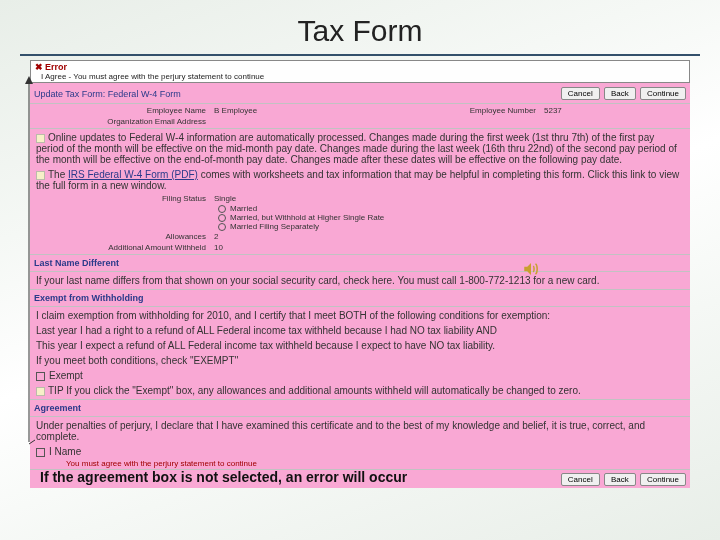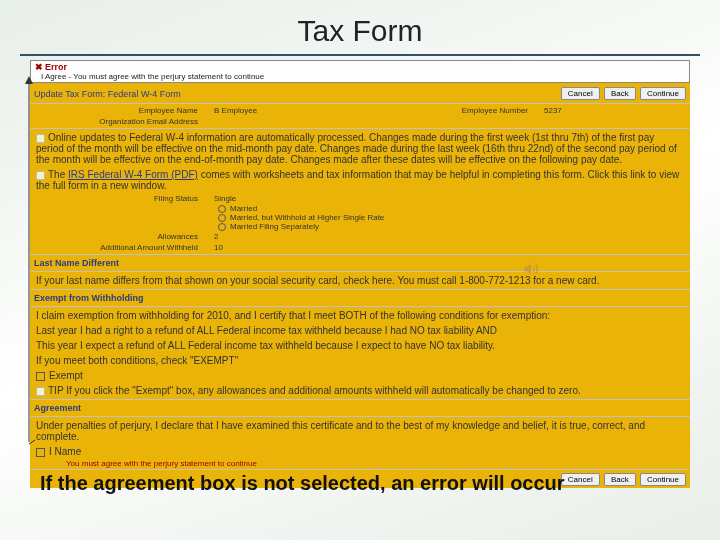--- a/index.html
+++ b/index.html
@@ -15,21 +15,21 @@
     text-align: center;
     font-size: 30px;
     font-weight: 400;
     color: #222;
     padding: 14px 0 6px 0;
     border-bottom: 2px solid #33506b;
     margin: 0 20px 4px 20px;
   }
   .app-frame {
     margin: 0 30px;
-    background: #eab308;
+    background: #f9a8d4;
     font-size: 8px;
     color: #333;
     position: relative;
   }
   .error-bar {
     border: 1px solid #888;
     background: #fefefe;
     padding: 1px 4px;
     margin-bottom: 2px;
   }
@@ -46,38 +46,38 @@
     font-size: 8px;
     padding: 1px 6px;
     margin-left: 2px;
     border: 1px solid #888;
     background: #f0f0f0;
     border-radius: 2px;
     cursor: pointer;
   }
   hr.sep { border: none; border-top: 1px solid #c2c2c2; margin: 1px 0; }
   .row { display: flex; padding: 1px 4px; }
-  .lbl { width: 180px; text-align: right; padding-right: 16px; color: #333; }
+  .lbl { width: 180px; text-align: right; padding-right: 8px; color: #333; }
   .val { flex: 1; color: #333; }
   .two-col { display: flex; }
   .two-col .col { flex: 1; }
   .info-block { padding: 2px 6px; font-size: 10px; color: #333; }
   .info-block .link { color: #2a3a8a; text-decoration: underline; }
   .radio-line { display: flex; align-items: center; gap: 4px; padding: 0 0 0 188px; font-size: 8px; }
   .radio-line .c { width: 8px; height: 8px; border: 1px solid #555; border-radius: 50%; display: inline-block; }
   .section-title { color: #2a3a8a; font-weight: bold; font-size: 9px; padding: 2px 4px; }
   .checkbox { width: 9px; height: 9px; border: 1px solid #555; display: inline-block; vertical-align: middle; margin-right: 4px; }
   .agree-warn { color: #a00000; font-size: 8px; padding-left: 36px; }
   .footer-btns { text-align: right; padding: 2px 4px; }
   .footer-btns button { font-size: 8px; padding: 1px 6px; margin-left: 2px; border: 1px solid #888; background: #f0f0f0; border-radius: 2px; cursor: pointer;}
   .caption {
     position: absolute;
     left: 40px;
-    bottom: 45px;
-    font-size: 20px;
+    bottom: 55px;
+    font-size: 14px;
     font-weight: bold;
     color: #111;
   }
   .arrow-line {
     position: absolute;
     left: 20px;
     top: 72px;
     width: 18px;
     height: 380px;
     pointer-events: none;

